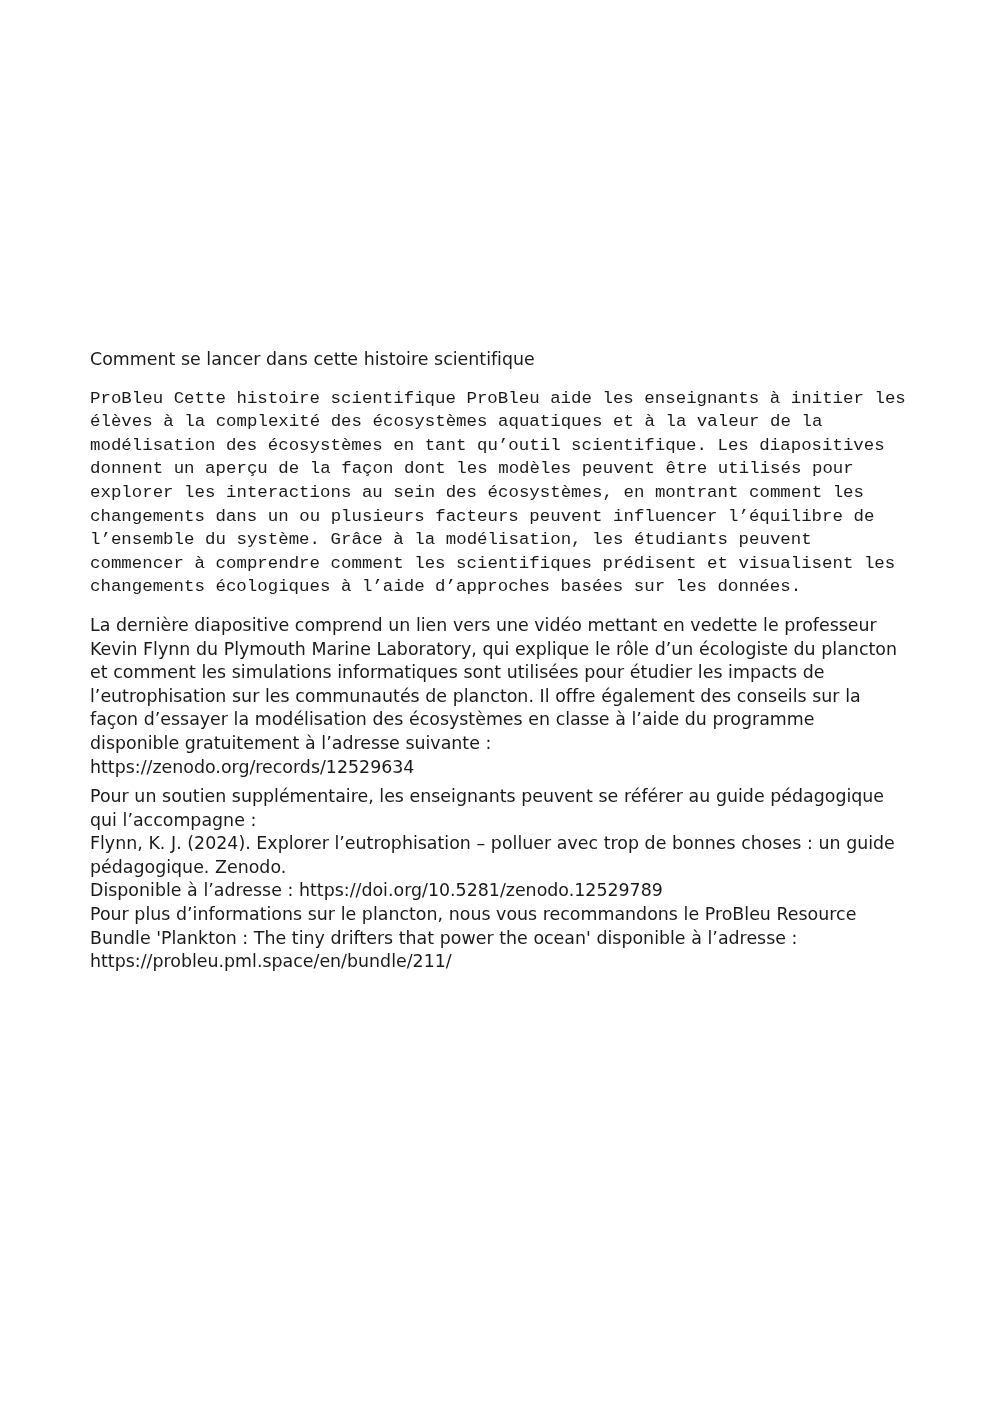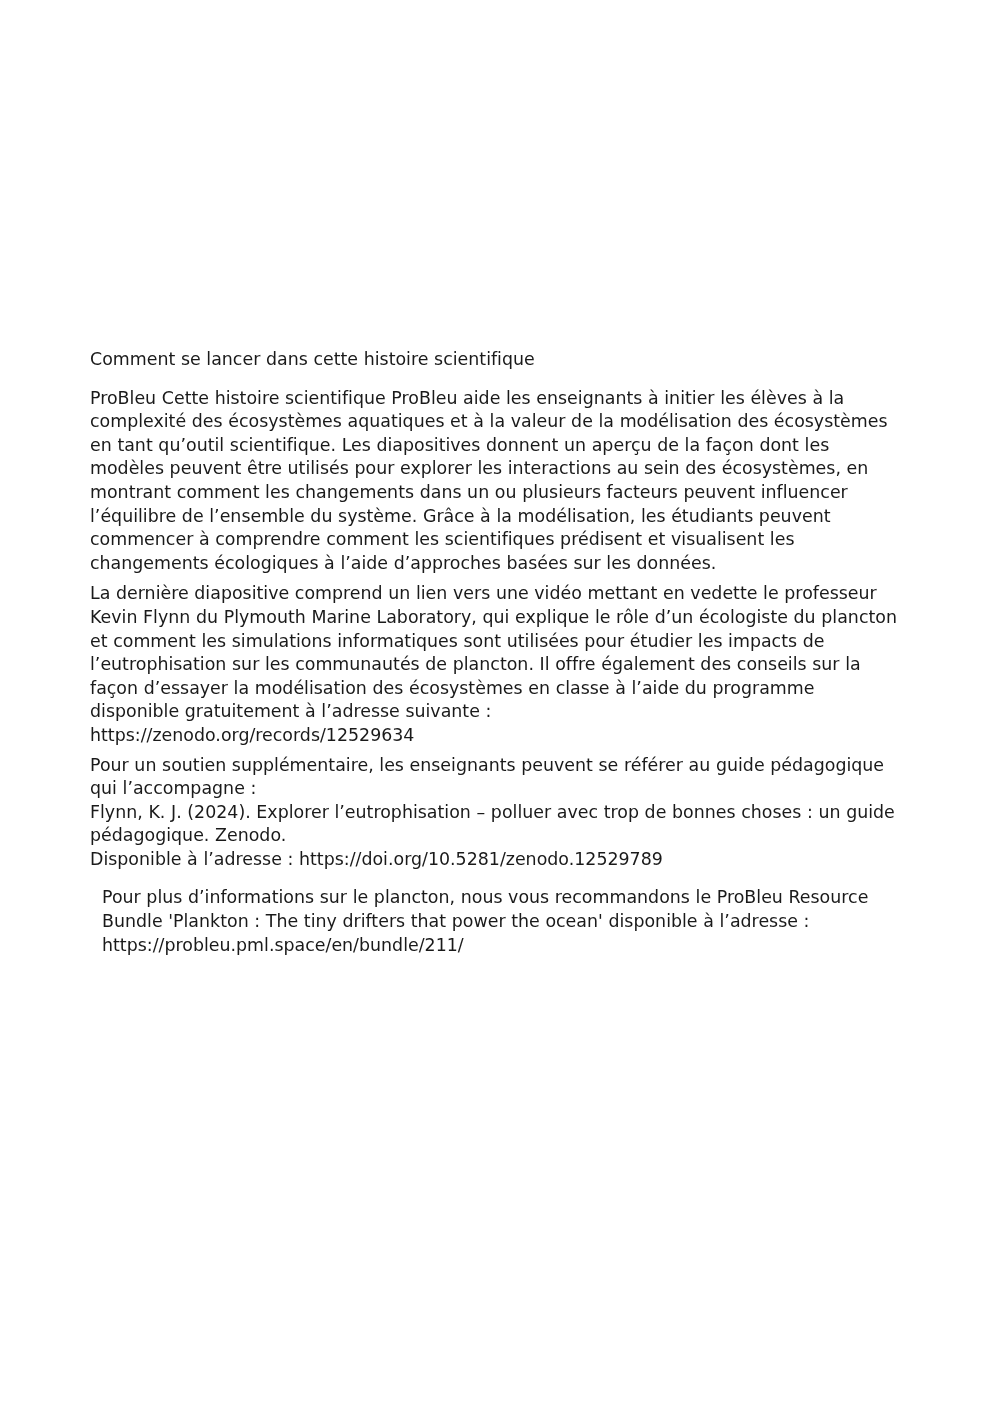--- a/index.html
+++ b/index.html
@@ -40,31 +40,31 @@
     word-spacing: 0.1px;
     white-space: pre-wrap;
   }
   .para:last-child {
     margin-bottom: 0;
   }
   .para-heading {
     margin-bottom: 15px;
   }
   .para-body {
-    margin-bottom: 7px;
+    margin-bottom: 15px;
+    font-family: Liberation Mono, monospace;
   }
   .para-video {
     margin-bottom: 6px;
   }
   .para-guide {
-    margin-bottom: 15px;
+    margin-bottom: 0;
   }
   .para-bundle {
     margin-bottom: 0;
-    margin-left: 12px;
   }
 </style>
 </head>
 <body>
 
 <div class="page">
   <div class="content">
 
     <p class="para para-heading">Comment se lancer dans cette histoire scientifique</p>
 

